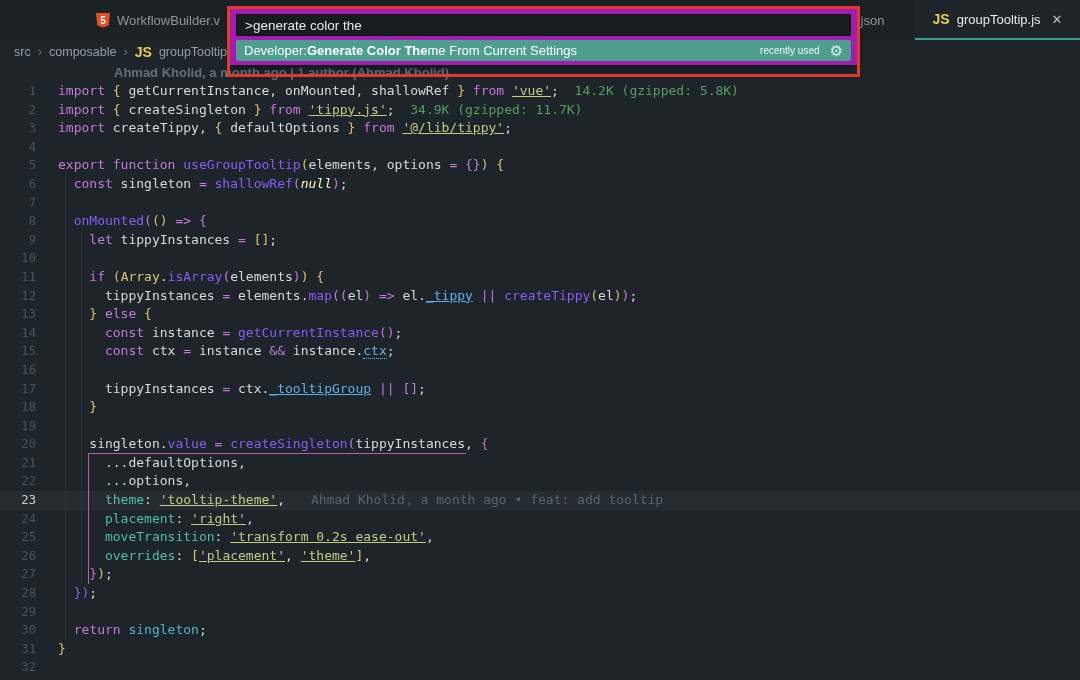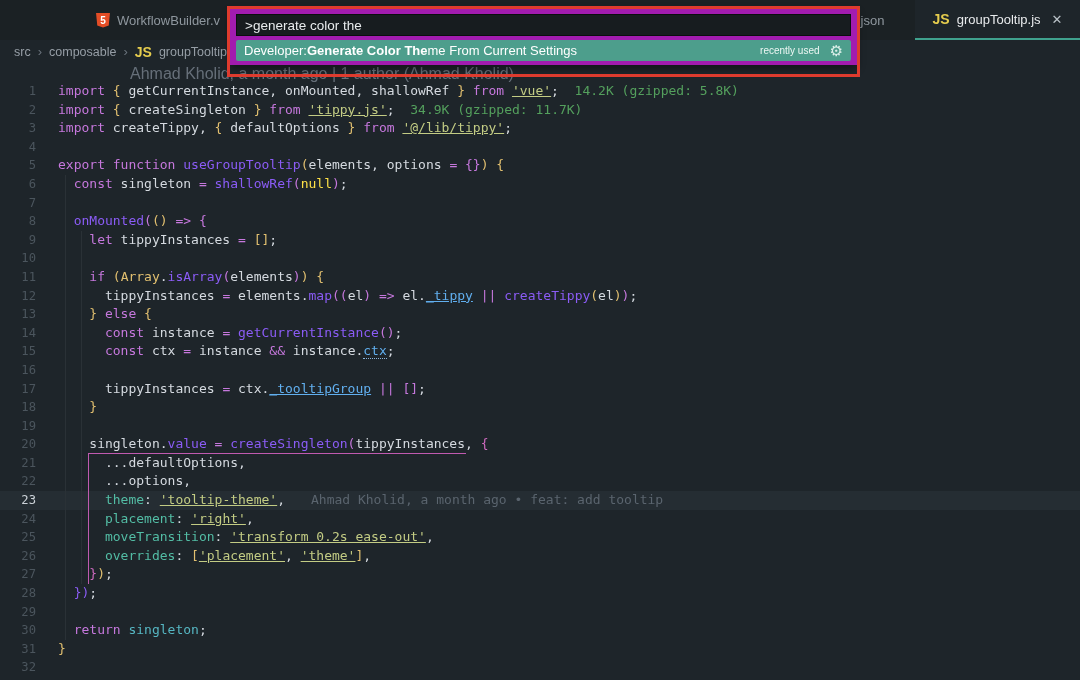--- a/index.html
+++ b/index.html
@@ -21,38 +21,38 @@
     clip-path:polygon(0 0,100% 0,91% 86%,50% 100%,9% 86%); }
   .js-icon { color:#e6cd4e; font-weight:bold; font-size:14px; letter-spacing:0; }
   .close-icon { color:#b9c1c7; font-size:13px; margin-left:4px; cursor:pointer; }
 
   
   #breadcrumbs { position:absolute; top:41px; left:14px; height:21px; display:flex;
     align-items:center; gap:7px; font-size:12.5px; color:#969ea6; }
   .crumb-sep { color:#6a737c; font-size:13px; }
 
   
-  #authors-lens { position:absolute; top:65px; left:130px; height:15px;
-    font-size:16px; color:#666f79; }
+  #authors-lens { position:absolute; top:65px; left:114px; height:15px;
+    font-size:13px; color:#666f79;font-weight:bold; }
 
   
   #code-area { position:absolute; top:82px; left:0; width:1080px;
     font-family:"DejaVu Sans Mono", monospace; font-size:13px; }
   .code-row { display:flex; height:18.6px; line-height:18.6px; }
   .code-row.current { background:#252d33; }
   .ln { flex:0 0 36px; text-align:right; color:#4b555d; font-size:12.2px; }
   .code-row.current .ln { color:#ccd2d8; }
   .lc { white-space:pre; padding-left:22px; color:#d5dae0; }
 
   .tk-kw   { color:#c678dd;margin-top:8px; }
   .tk-fn   { color:#8b5cf6; }
   .tk-id   { color:#d5dae0; }
   .tk-str  { color:#c3cc84;text-decoration:underline; }
   .tk-yel  { color:#e2c070; }
-  .tk-red  { color:#fde047; }
+  .tk-red  { color:#fef9c3;font-style:italic; }
   .tk-prop { color:#53bda5; }
   .tk-cyan { color:#56b6c2; }
   .tk-grn  { color:#54a05d; }
   .tk-pink { color:#cf6ac0; }
   .tk-blueu{ color:#61afef; text-decoration:underline; }
   .tk-dotu { color:#61afef; border-bottom:1px dotted #8ab4dd; }
   .tk-blame{ color:#5a646e; margin-left:26px; }
 
   
   .guide { position:absolute; width:1px; background:#2a3136; }

